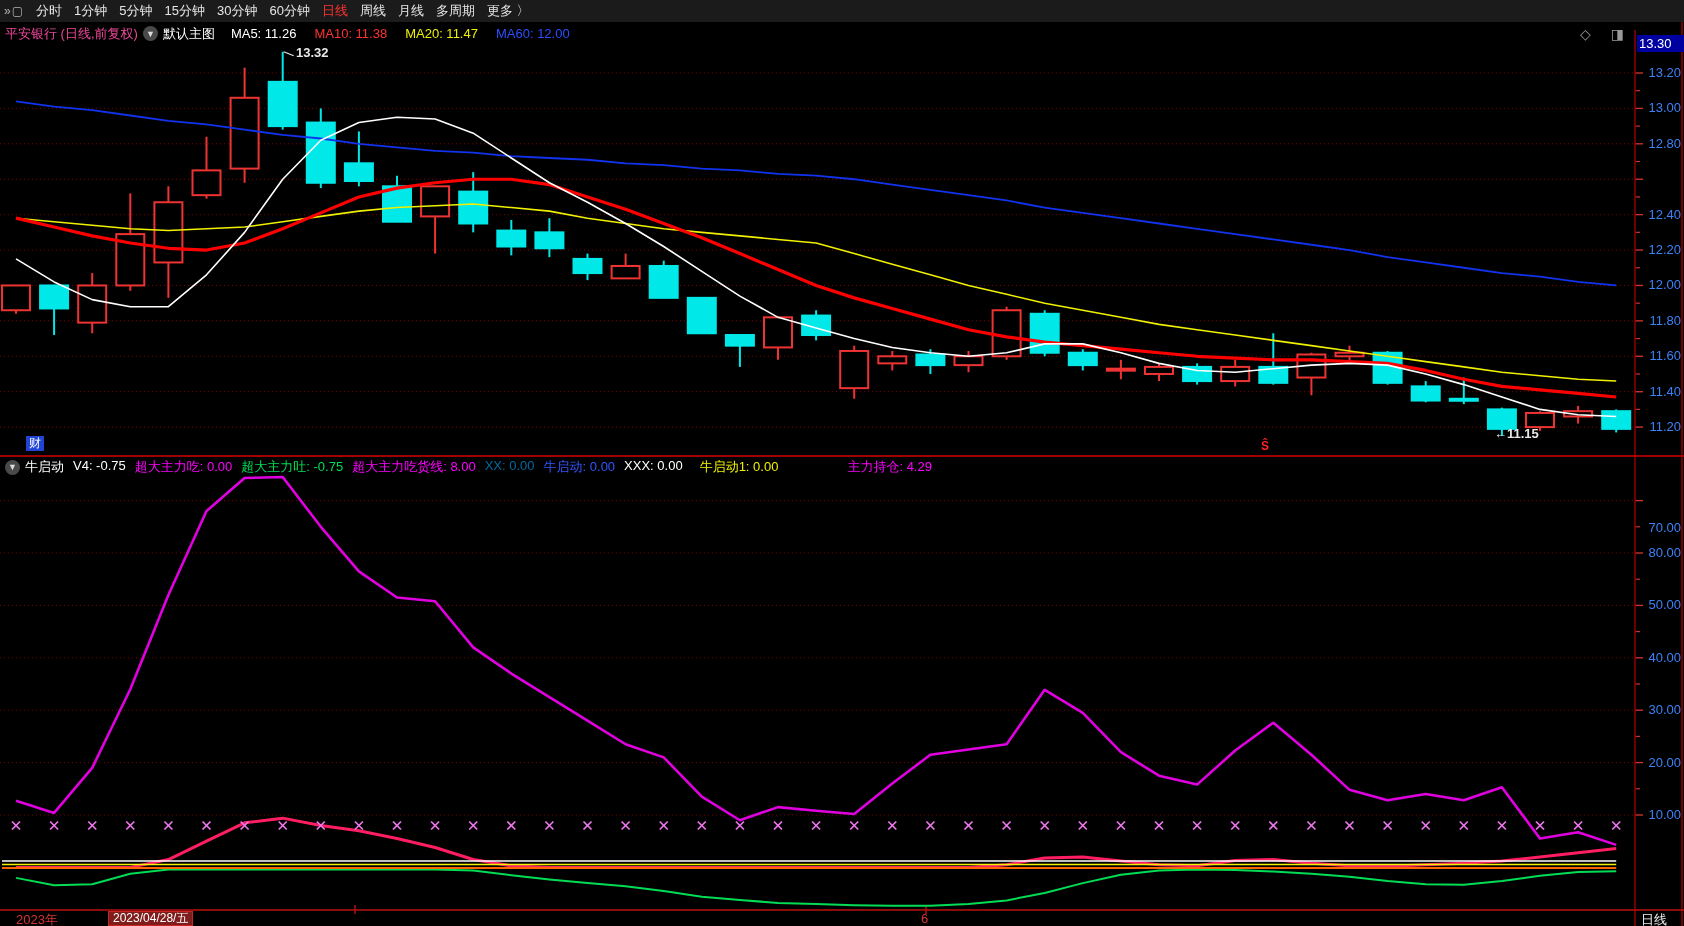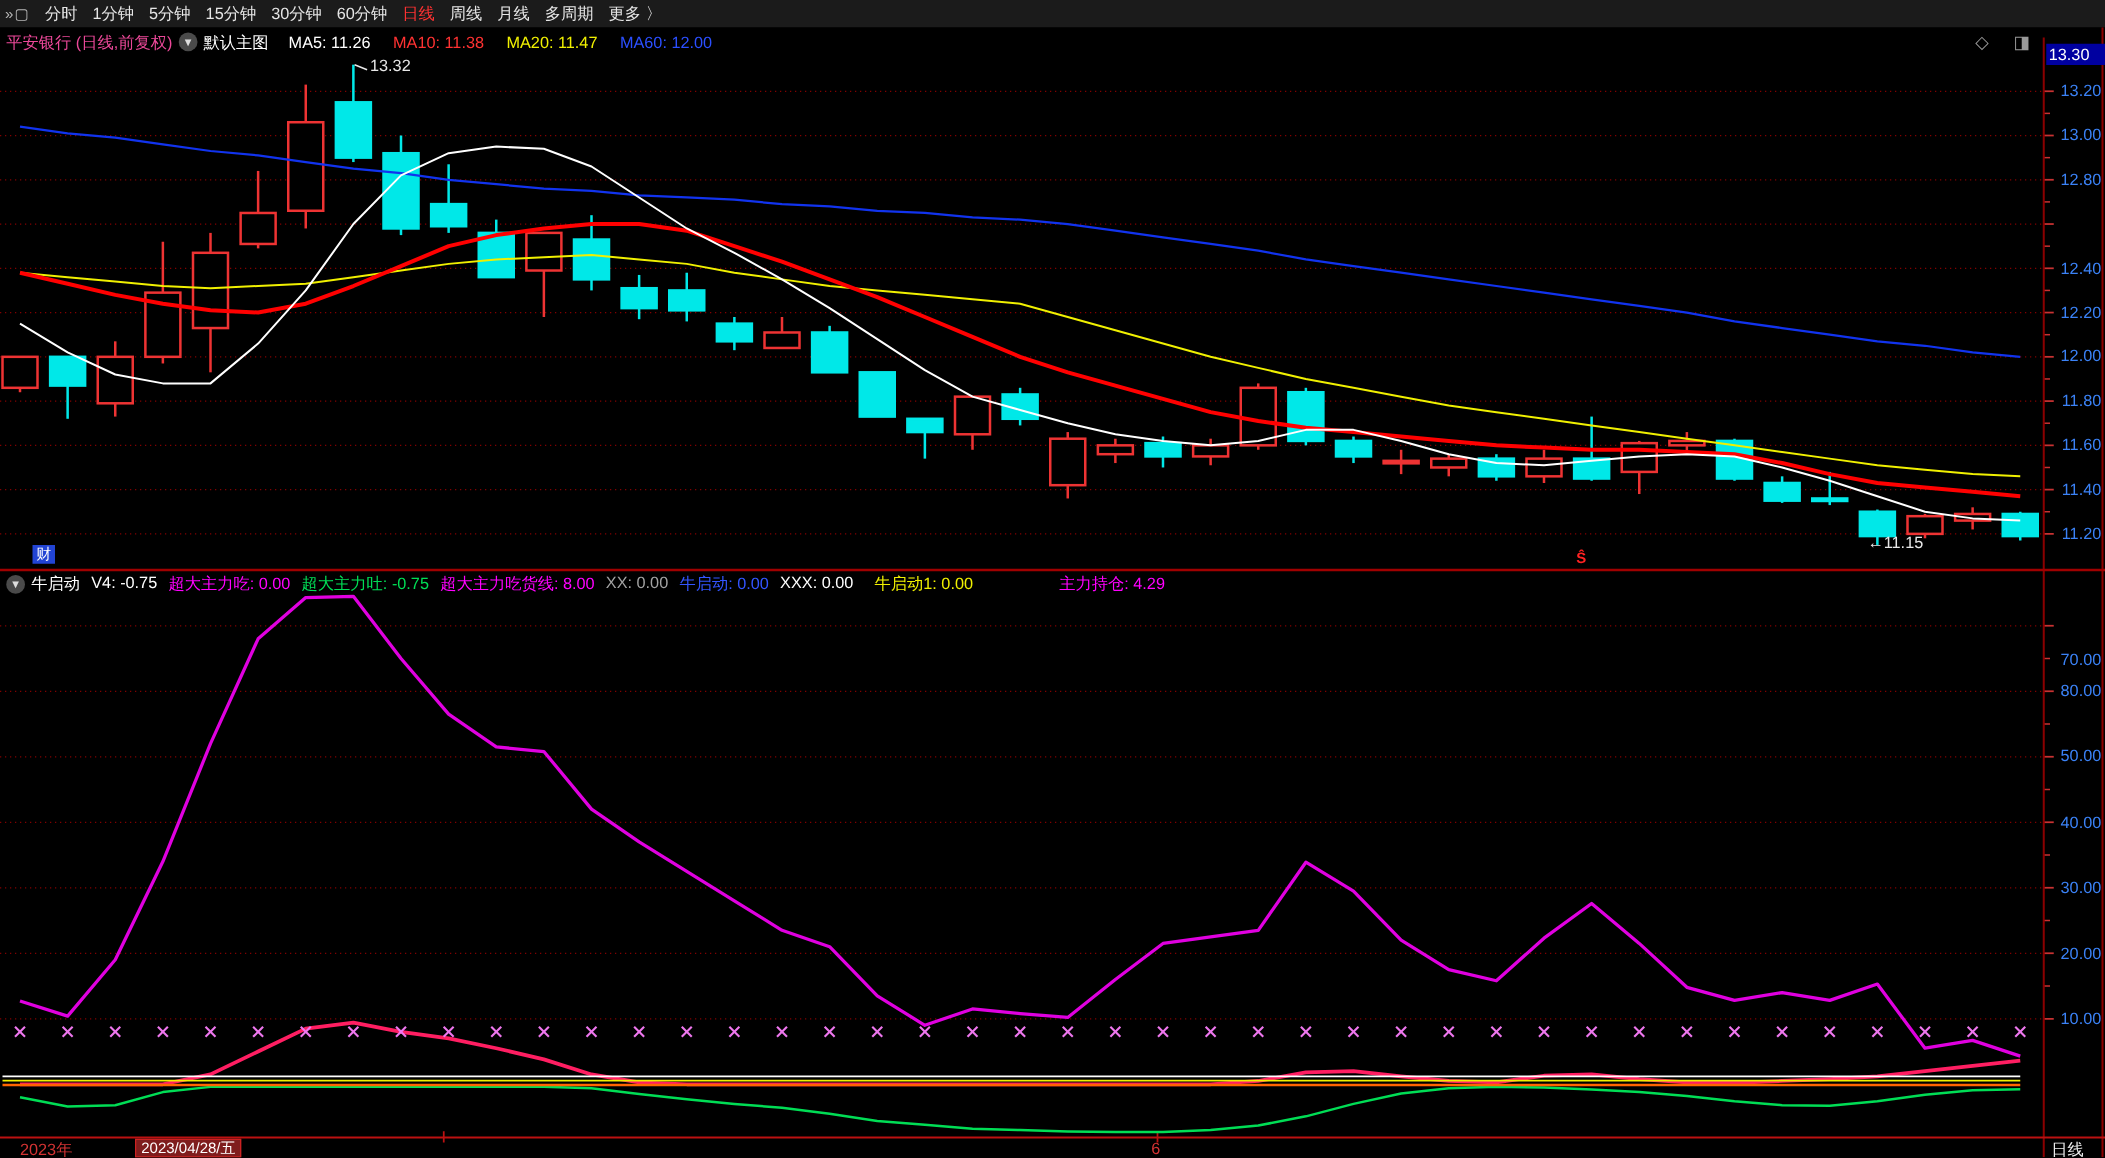--- a/index.html
+++ b/index.html
@@ -22,21 +22,21 @@
   #layout-label{color:#fff;margin-right:16px;}
   .ma-item{margin-right:18px;white-space:nowrap;}
   #corner-icons{margin-left:auto;padding-right:52px;color:#999;font-size:14px;letter-spacing:8px;}
   
   #chart-svg{left:0;top:0;}
   
   .ax-label{position:absolute;width:40px;text-align:right;color:#3b82f6;font-size:13px;}
   #cur-price{left:1637px;top:35px;width:45px;height:17px;background:#0000a0;color:#fff;
      padding-left:2px;line-height:17px;}
   
-  .anno{position:absolute;color:#e8e8e8;font-size:13px;white-space:nowrap;}
+  .anno{position:absolute;color:#e8e8e8;font-size:13px;white-space:nowrap;font-weight:bold;}
   #fin-tag{left:26px;top:436px;background:#2244d4;color:#fff;font-size:12px;padding:0 3px;line-height:15px;}
   #div-marker{left:1261px;top:439px;color:#ff2222;font-size:12px;font-weight:bold;}
   
   #params{left:0;top:457px;width:1600px;height:20px;display:flex;align-items:center;white-space:nowrap;}
   .param{margin-right:9px;}
   
   #year-label{left:16px;top:911px;color:#d43333;}
   #date-box{left:108px;top:911px;background:#7f1d1d;border:1px solid #cc2222;color:#fff;
      font-size:12px;padding:0 4px;line-height:13px;}
   #month-label{left:921px;top:911px;color:#d43333;}
@@ -340,21 +340,21 @@
 <div id="div-marker" class="abs">Ŝ</div>
 
 <div id="params" class="abs">
   <span class="circle-icon">▼</span>
   <span id="param-items" style="display:flex;">
       <span class="param" style="color: rgb(255, 255, 255);">牛启动</span>
       <span class="param" style="color: rgb(255, 255, 255);">V4: -0.75</span>
       <span class="param" style="color: rgb(255, 0, 255);">超大主力吃: 0.00</span>
       <span class="param" style="color: rgb(0, 221, 85);">超大主力吐: -0.75</span>
       <span class="param" style="color: rgb(255, 0, 255);">超大主力吃货线: 8.00</span>
-      <span class="param" style="color: #a3a3a3;">XX: 0.00</span>
+      <span class="param" style="color: #0369a1;">XX: 0.00</span>
       <span class="param" style="color: rgb(51, 85, 255);">牛启动: 0.00</span>
       <span class="param" style="color: rgb(255, 255, 255);">XXX: 0.00</span>
       <span class="param" style="color: rgb(240, 240, 0); margin-left: 8px;">牛启动1: 0.00</span>
       <span class="param" style="color: rgb(255, 0, 255); margin-left: 60px;">主力持仓: 4.29</span>
     </span>
 </div>
 <div id="lower-axis">
     <div class="ax-label" style="left: 1641px; top: 520px;">70.00</div>
     <div class="ax-label" style="left: 1641px; top: 545px;">80.00</div>
     <div class="ax-label" style="left: 1641px; top: 597.4px;">50.00</div>

